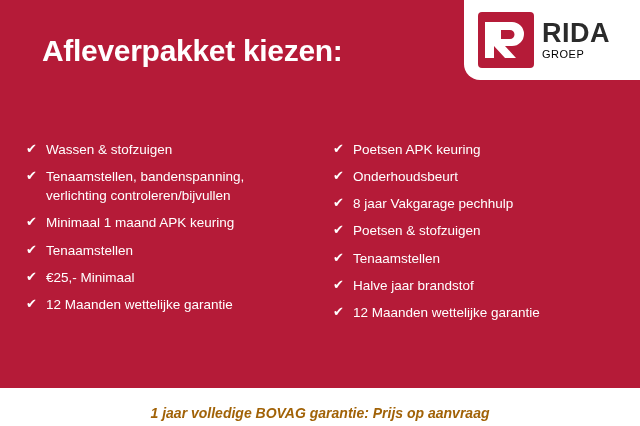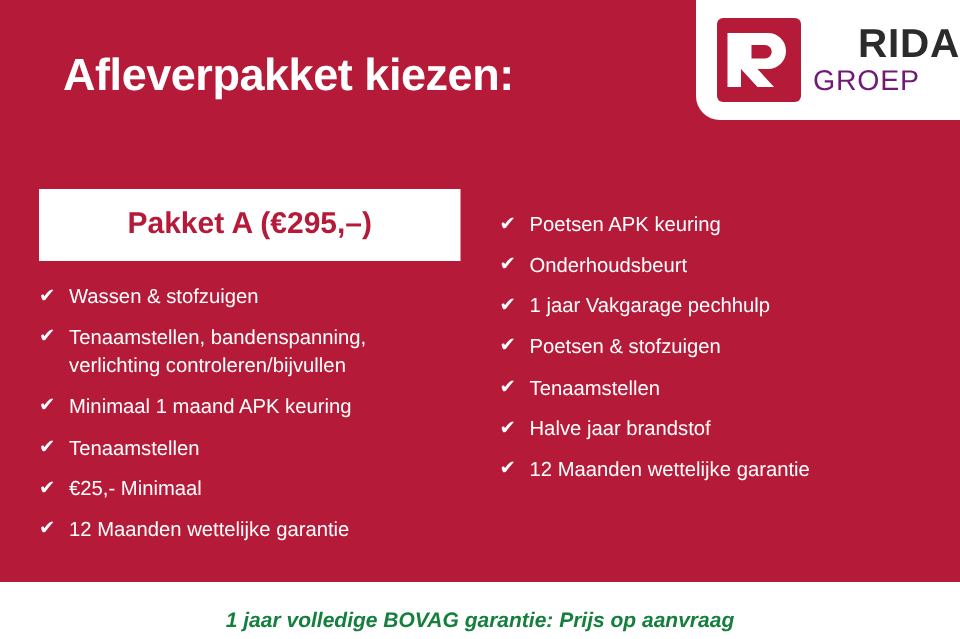--- a/index.html
+++ b/index.html
@@ -44,26 +44,25 @@
   .logo-text {
     margin-left: 8px;
     line-height: 1;
   }
   .logo-text .rida {
     font-size: 27px;
     font-weight: bold;
     color: #2b2b2b;
     letter-spacing: 0.5px;
     display: block;
-    margin-left: 30px;
   }
   .logo-text .groep {
-    font-size: 19px;
+    font-size: 11px;
     font-weight: normal;
-    color: #701a75;
+    color: #000000;
     letter-spacing: 0.5px;
     display: block;
     margin-top: 2px;
   }
 
   .title {
     position: absolute;
     top: 24px;
     left: 32px;
     font-size: 30px;
@@ -125,21 +124,21 @@
     left: 0;
     bottom: 0;
     width: 640px;
     height: 38px;
     background: #ffffff;
     display: flex;
     align-items: center;
     justify-content: center;
   }
   .footer-text {
-    color: #15803d;
+    color: #a16207;
     font-size: 14px;
     font-weight: bold;
     font-style: italic;
     margin-top: 12px;
   }
 </style>
 </head>
 <body>
 
 <div class="poster">
@@ -155,21 +154,20 @@
     </div>
     <div class="logo-text">
       <span class="rida">RIDA</span>
       <span class="groep">GROEP</span>
     </div>
   </div>
 
   <div class="columns">
 
     <div class="col">
-      <div class="pkg-header">Pakket A (€295,–)</div>
       <ul class="feature-list">
         <li class="feature-item">
           <span class="check">✔</span>
           <span class="feature-text">Wassen &amp; stofzuigen</span>
         </li>
         <li class="feature-item">
           <span class="check">✔</span>
           <span class="feature-text">Tenaamstellen, bandenspanning, verlichting controleren/bijvullen</span>
         </li>
         <li class="feature-item">
@@ -196,21 +194,21 @@
         <li class="feature-item">
           <span class="check">✔</span>
           <span class="feature-text">Poetsen APK keuring</span>
         </li>
         <li class="feature-item">
           <span class="check">✔</span>
           <span class="feature-text">Onderhoudsbeurt</span>
         </li>
         <li class="feature-item">
           <span class="check">✔</span>
-          <span class="feature-text">1 jaar Vakgarage pechhulp</span>
+          <span class="feature-text">8 jaar Vakgarage pechhulp</span>
         </li>
         <li class="feature-item">
           <span class="check">✔</span>
           <span class="feature-text">Poetsen &amp; stofzuigen</span>
         </li>
         <li class="feature-item">
           <span class="check">✔</span>
           <span class="feature-text">Tenaamstellen</span>
         </li>
         <li class="feature-item">

